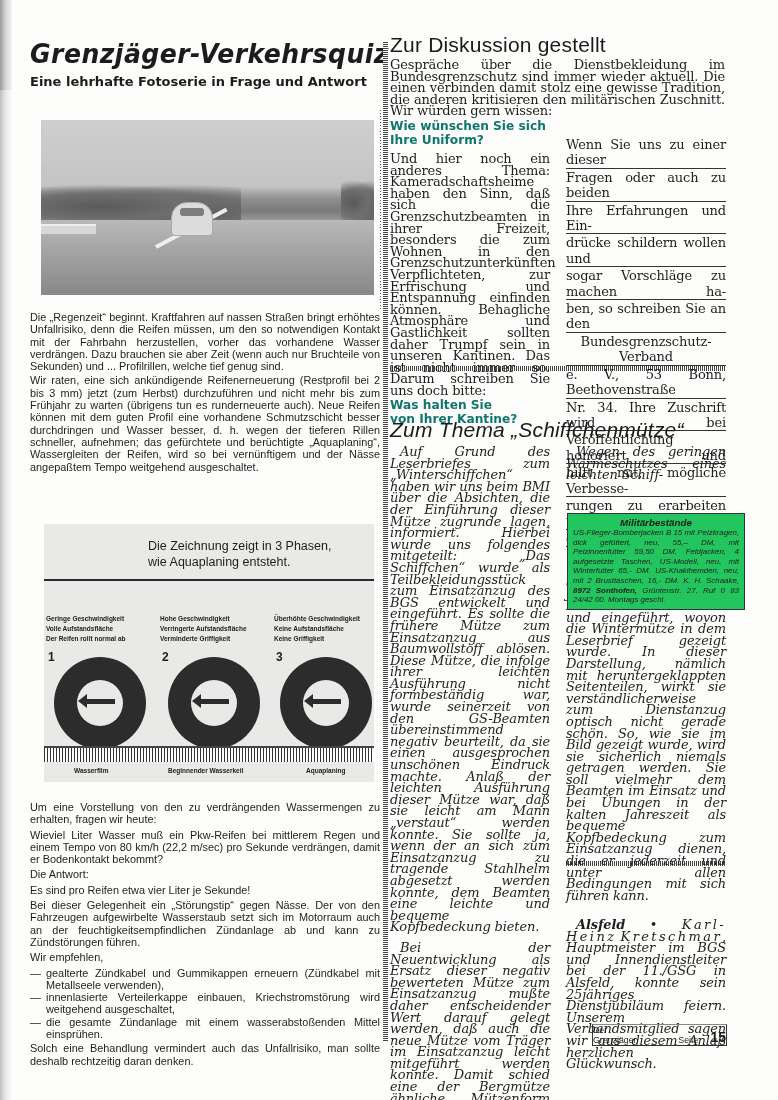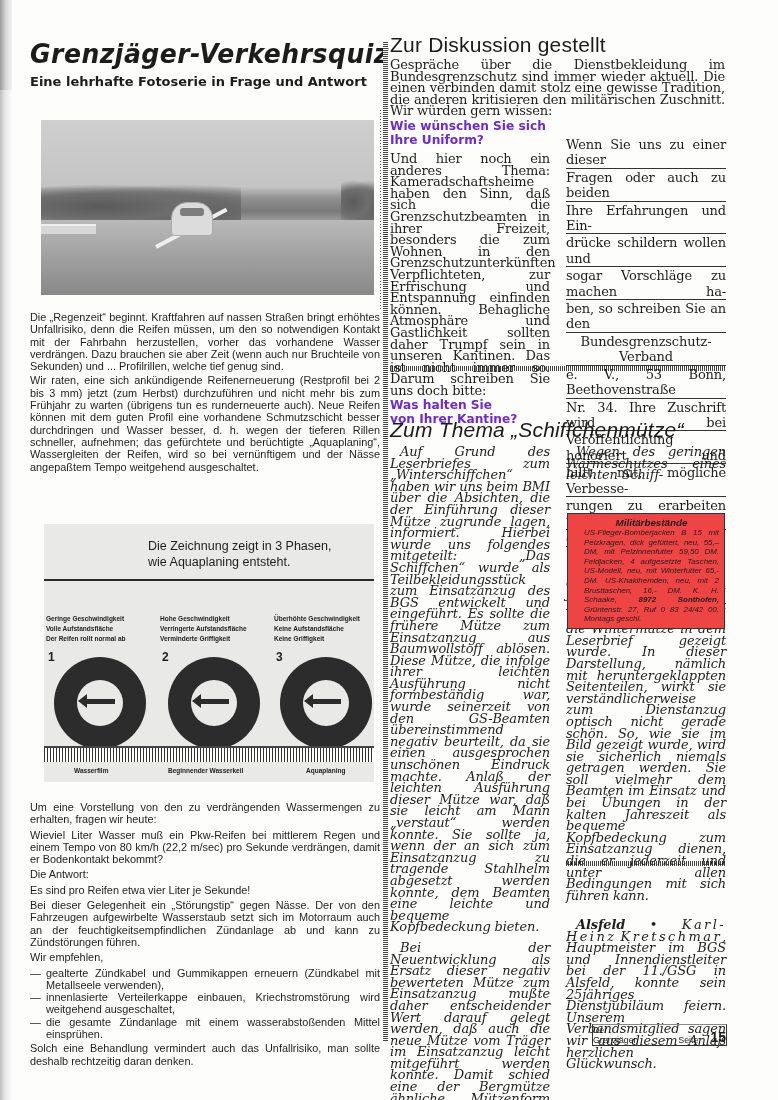--- a/index.html
+++ b/index.html
@@ -57,33 +57,33 @@
   
   .vstrip { position: absolute; width: 5px; background-image: repeating-linear-gradient(to bottom, #444 0 1px, #fff 1px 2px); }
   .hstrip { position: absolute; height: 5px; background-image: repeating-linear-gradient(to right, #444 0 1px, #fff 1px 2px); }
   .vdots { position: absolute; width: 1px; background-image: repeating-linear-gradient(to bottom, #555 0 1px, transparent 1px 3px); }
 
   
   .right { position: absolute; left: 390px; top: 33px; width: 335px; }
   .sec-title { font-family: "Liberation Sans", sans-serif; font-size: 21px; color: #1b1b1b; letter-spacing: 0.2px; }
   .serif { font-family: "DejaVu Serif", serif; font-size: 13px; line-height: 11.6px; text-align: justify; color: #1e1e1e; letter-spacing: -0.15px; }
   .intro { margin-top: 2px; }
-  .qhead { font-family: "DejaVu Sans", sans-serif; font-weight: 700; font-size: 12.2px; line-height: 14px; color: #6d28d9; }
+  .qhead { font-family: "DejaVu Sans", sans-serif; font-weight: 700; font-size: 12.2px; line-height: 14px; color: #0f766e; }
   .disc-left { position: absolute; left: 0; top: 120px; width: 160px; }
   .disc-right { position: absolute; left: 176px; top: 103px; width: 160px; }
   .ul-line { border-bottom: 1px solid #333; line-height: 15.4px; text-align: justify; text-align-last: justify; padding-top: 1px; }
   .ul-line.center { text-align: center; text-align-last: center; }
   .ul-line.last { text-align-last: left; display: inline-block; }
 
   .thema { position: absolute; left: 0; top: 385px; width: 340px; font-style: italic; }
   .thema-left { position: absolute; left: 0; top: 28px; width: 160px; }
   .thema-right { position: absolute; left: 176px; top: 28px; width: 160px; }
   .indent { text-indent: 10px; }
 
-  .adbox { position: absolute; left: 177px; top: 95px; width: 158px; border: 1px solid #333; padding: 3px 5px 4px 16px; background: #ef4444; }
+  .adbox { position: absolute; left: 177px; top: 95px; width: 178px; border: 1px solid #333; padding: 3px 5px 4px 5px; background: #22c55e; }
   .adbox .ad-title { font-family: "Liberation Sans", sans-serif; font-weight: 700; font-size: 9.8px; text-align: center; color: #1b1b1b; }
   .adbox .ad-body { font-family: "Liberation Sans", sans-serif; font-size: 7.9px; line-height: 9.6px; text-align: justify; color: #1e1e1e; }
   .adbox b { font-weight: 700; }
 
   .personalien { position: absolute; left: 176px; top: 495px; width: 160px; }
   .personalien .sec-title { font-size: 20px; }
   .spaced { letter-spacing: 2.4px; }
 
   .footer-box { position: absolute; left: 592px; top: 1024px; width: 135px; height: 22px; border: 1px solid #333; border-top-color: #888;
     display: flex; align-items: flex-end; justify-content: center; gap: 12px; font-family: "Liberation Sans", sans-serif; font-size: 8.8px; color: #1e1e1e; }

